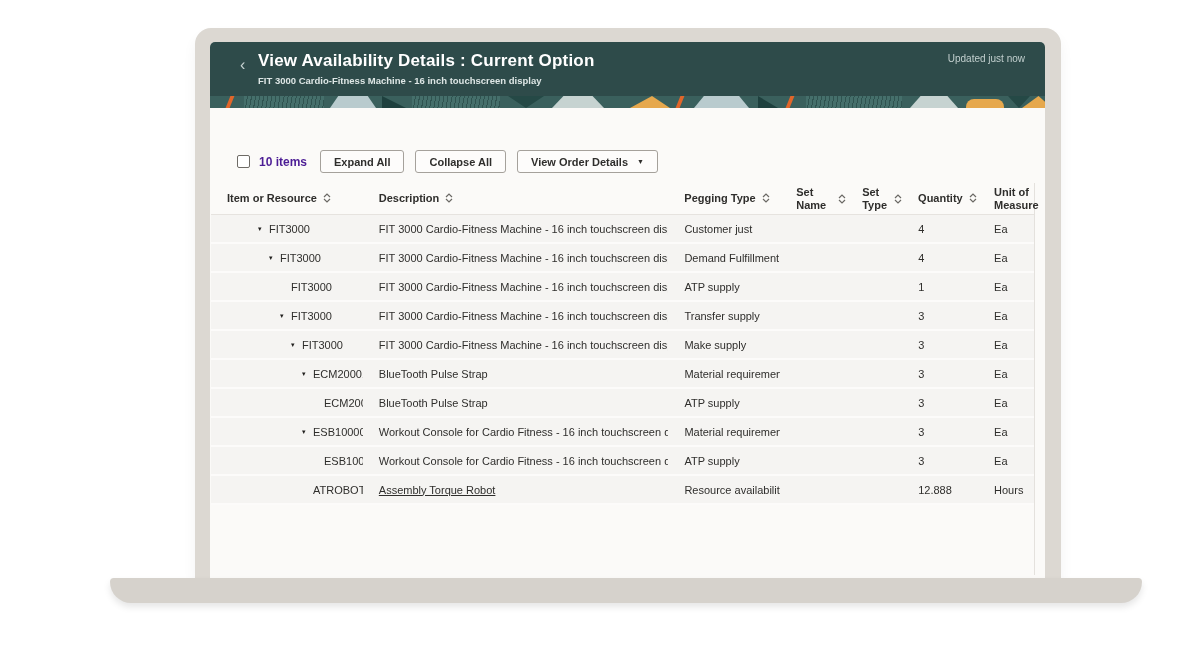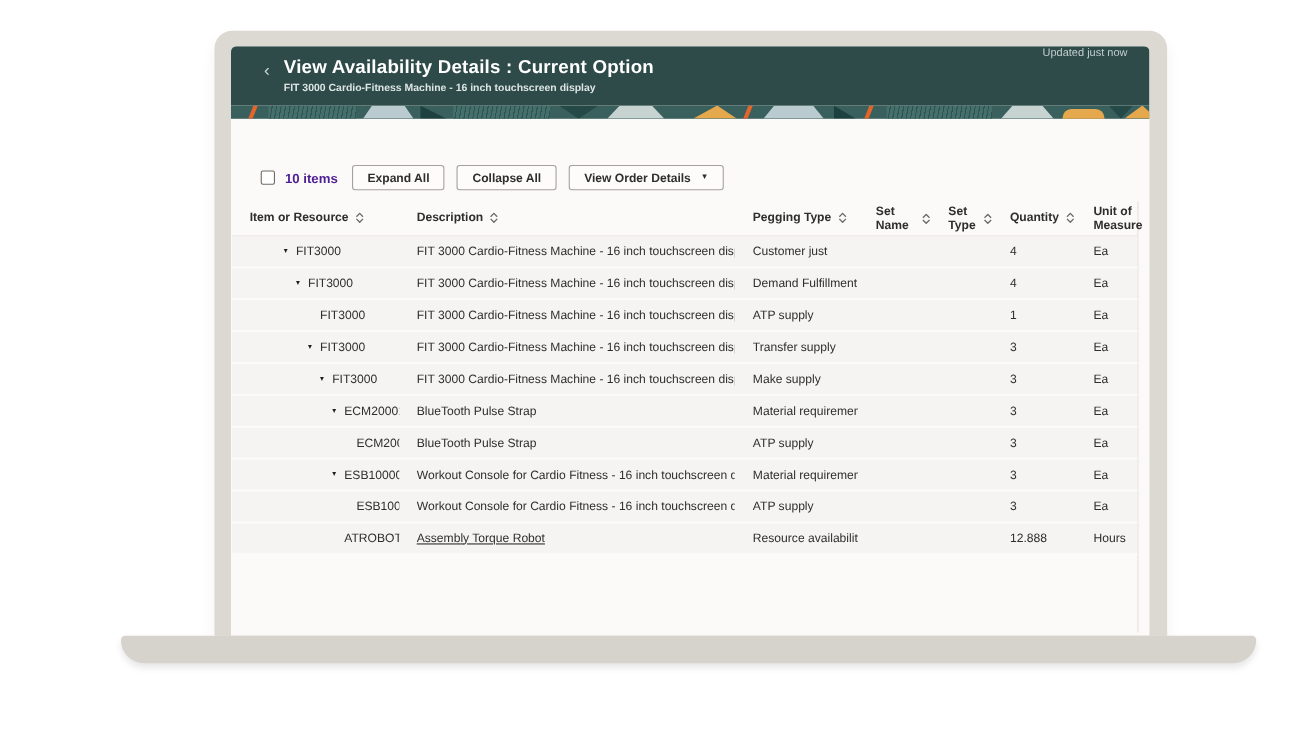--- a/index.html
+++ b/index.html
@@ -12,21 +12,21 @@
     background:#dcd8d2;border-radius:16px 16px 0 0;box-shadow:0 8px 14px rgba(0,0,0,0.05);}
   .screen{position:absolute;left:15px;top:14px;width:835px;height:536px;
     background:#fbfaf8;border-radius:5px 5px 0 0;overflow:hidden;}
   .base{position:absolute;left:110px;top:578px;width:1032px;height:25px;
     background:#d6d2cc;border-radius:5px 5px 28px 28px;box-shadow:0 4px 7px rgba(0,0,0,0.10);}
   
   .app-header{height:54px;background:#2e4b4a;position:relative;}
   .back{position:absolute;left:30px;top:15px;font-size:16px;color:#c7d3d2;line-height:1;}
   .title{position:absolute;left:48px;top:9px;font-size:17px;font-weight:bold;color:#ffffff;letter-spacing:.2px;}
   .subtitle{position:absolute;left:48px;top:33px;font-size:9.5px;font-weight:bold;color:#dde6e5;}
-  .updated{position:absolute;right:20px;top:1px;font-size:10px;color:#c2cfce;padding-left:20px;}
+  .updated{position:absolute;right:20px;top:11px;font-size:10px;color:#c2cfce;padding-left:20px;}
   
   .band{height:12px;background:#3a605d;position:relative;overflow:hidden;}
   .band i{position:absolute;top:0;height:12px;display:block;}
   .shape-trap{background:#b9cbce;clip-path:polygon(18% 0,82% 0,100% 100%,0 100%);}
   .shape-trap2{background:#c6d3d1;clip-path:polygon(22% 0,78% 0,100% 100%,0 100%);}
   .shape-orange{width:4px;background:#e2662a;transform:skewX(-22deg);}
   .shape-amber{background:#e6a84d;clip-path:polygon(0 100%,55% 0,100% 100%);}
   .shape-amber2{background:#e6a84d;border-radius:8px 8px 0 0;}
   .shape-dark{background:#1e403e;clip-path:polygon(0 0,100% 100%,0 100%);}
   .shape-darkv{background:#254946;clip-path:polygon(0 0,100% 0,50% 100%);}

